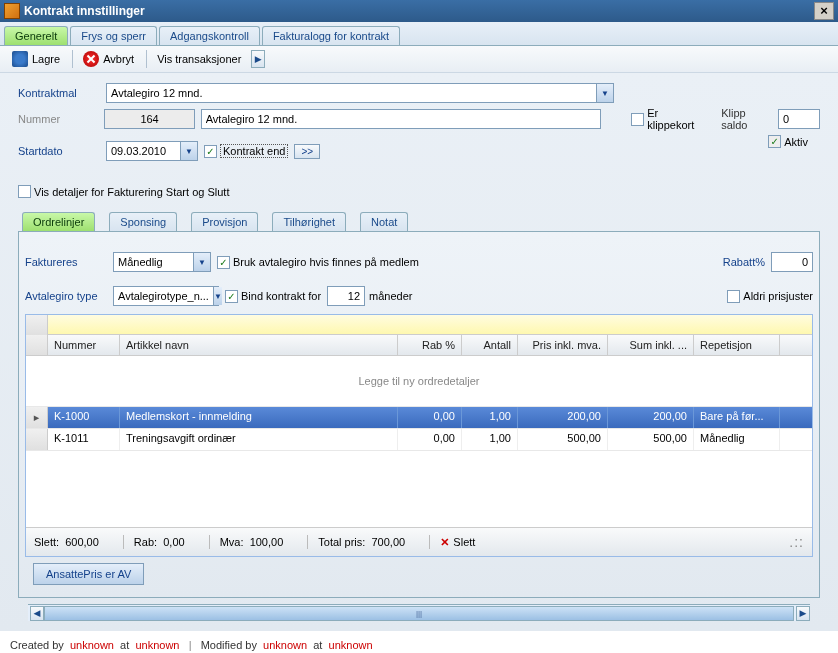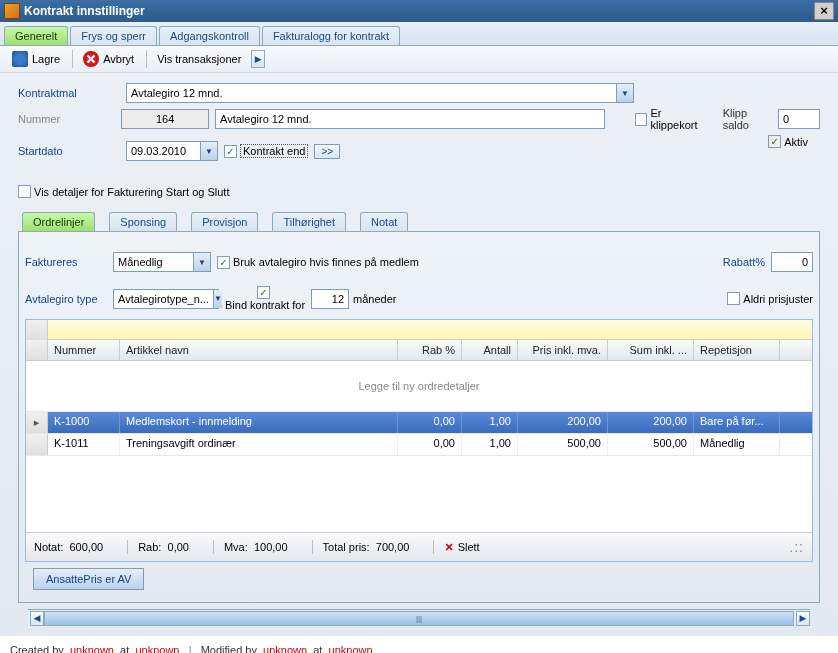--- a/index.html
+++ b/index.html
@@ -89,21 +89,21 @@
   display:flex; align-items:center; justify-content:center;
   color:#1a4a8a; font-size:9px;
   margin-left:2px;
   cursor:pointer;
 }
 .form-area {
   padding: 6px 18px 10px 18px;
   background: linear-gradient(to bottom,#eaf0f6,#e2e9f0);
 }
 .form-row { display:flex; align-items:center; margin: 4px 0; }
-.form-label { width: 108px; color:#15428b; }
+.form-label { width: 88px; color:#15428b; }
 .form-label.gray { color:#888; }
 .text-input {
   border: 1px solid #7f9db9;
   height: 20px;
   padding: 1px 4px;
   font-size: 11px;
   background:#fff;
 }
 .combo {
   display:flex; align-items:center;
@@ -352,21 +352,21 @@
       <span style="margin-left:auto; color:#15428b;">Rabatt%</span>
       <input class="text-input" style="width: 42px; margin-left: 6px; text-align: right;" value="0">
     </div>
 
     <div class="form-row" style="margin:2px 0;">
       <span style="width:88px; color:#15428b;">Avtalegiro type</span>
       <div class="combo" style="width:106px;">
         <span class="combo-text">Avtalegirotype_n...</span>
         <span class="combo-arrow">▼</span>
       </div>
-      <span class="chk" style="margin-left:6px;flex-direction:column;">
+      <span class="chk" style="margin-left:6px;">
         <span class="chk-box checked"></span>
         <span>Bind kontrakt for</span>
       </span>
       <input class="text-input" style="width: 38px; margin-left: 6px; text-align: right;" value="12">
       <span style="margin-left:4px;">måneder</span>
       <span class="chk" style="margin-left:auto;">
         <span class="chk-box"></span>
         <span>Aldri prisjuster</span>
       </span>
     </div>
@@ -406,21 +406,21 @@
           <div class="gc col-rab">0,00</div>
           <div class="gc col-ant">1,00</div>
           <div class="gc col-pris">500,00</div>
           <div class="gc col-sum">500,00</div>
           <div class="gc col-rep">Månedlig</div>
         </div>
       </div>
 
       <div class="status-bar">
         <span class="status-item">
-          <span>Notat:</span>&nbsp;&nbsp;<span>600,00</span>
+          <span>Slett:</span>&nbsp;&nbsp;<span>600,00</span>
         </span>
         <span class="status-sep"></span>
         <span class="status-item">
           <span>Rab:</span>&nbsp;&nbsp;<span>0,00</span>
         </span>
         <span class="status-sep"></span>
         <span class="status-item">
           <span>Mva:</span>&nbsp;&nbsp;<span>100,00</span>
         </span>
         <span class="status-sep"></span>

